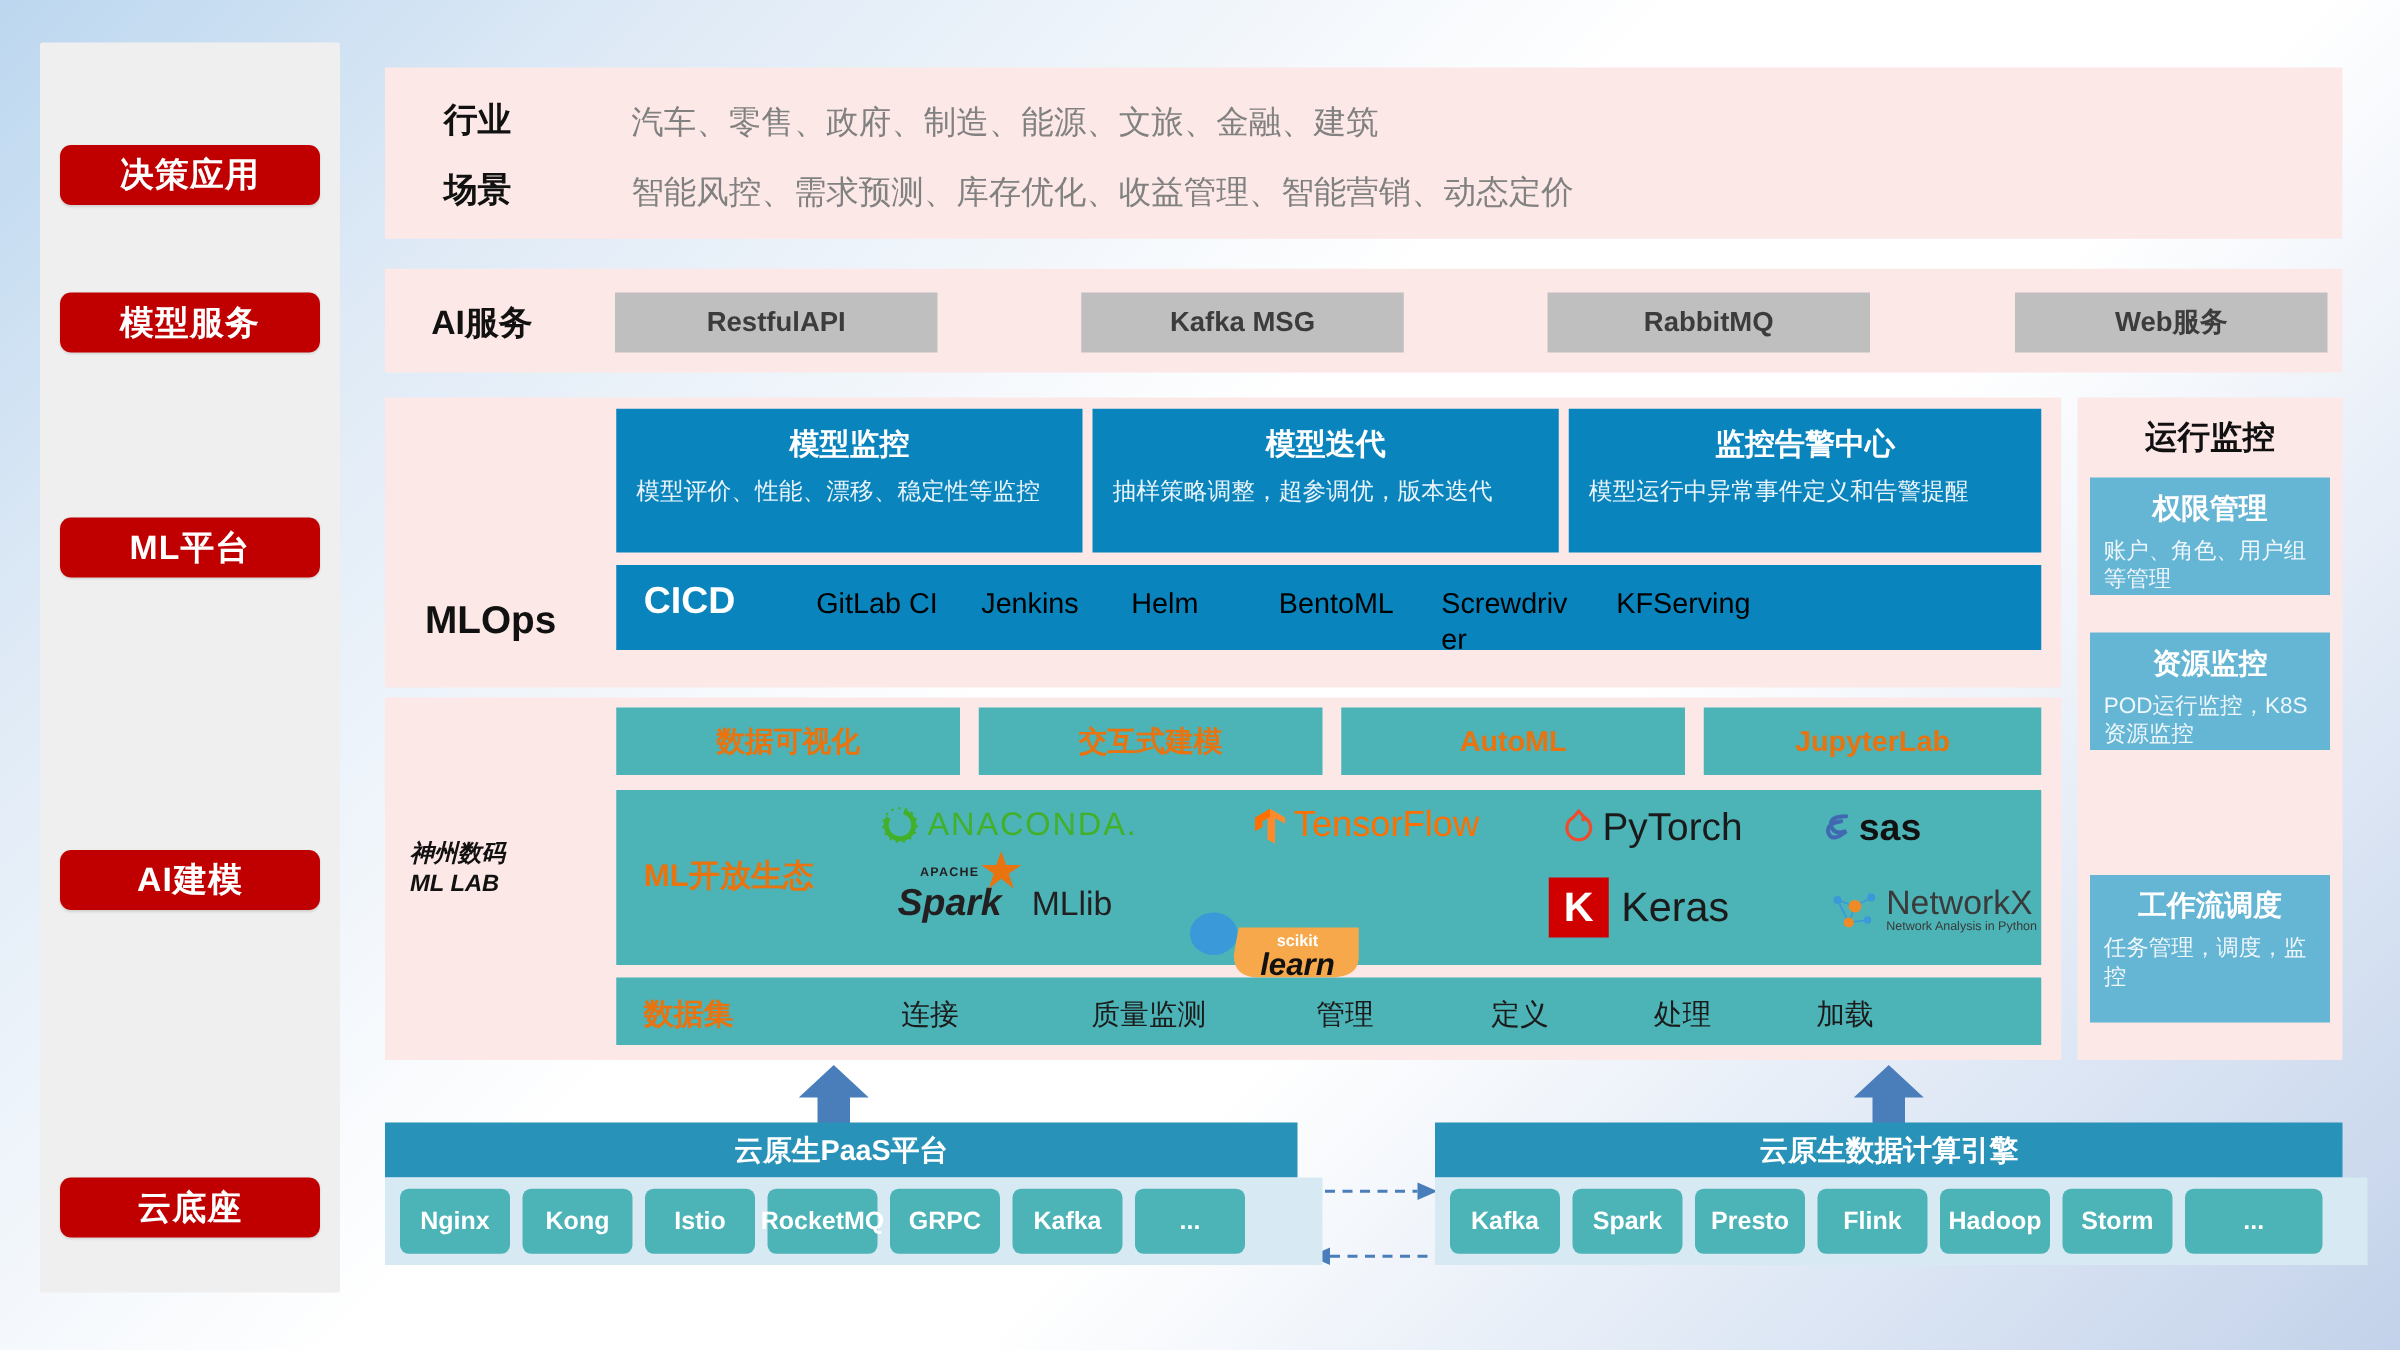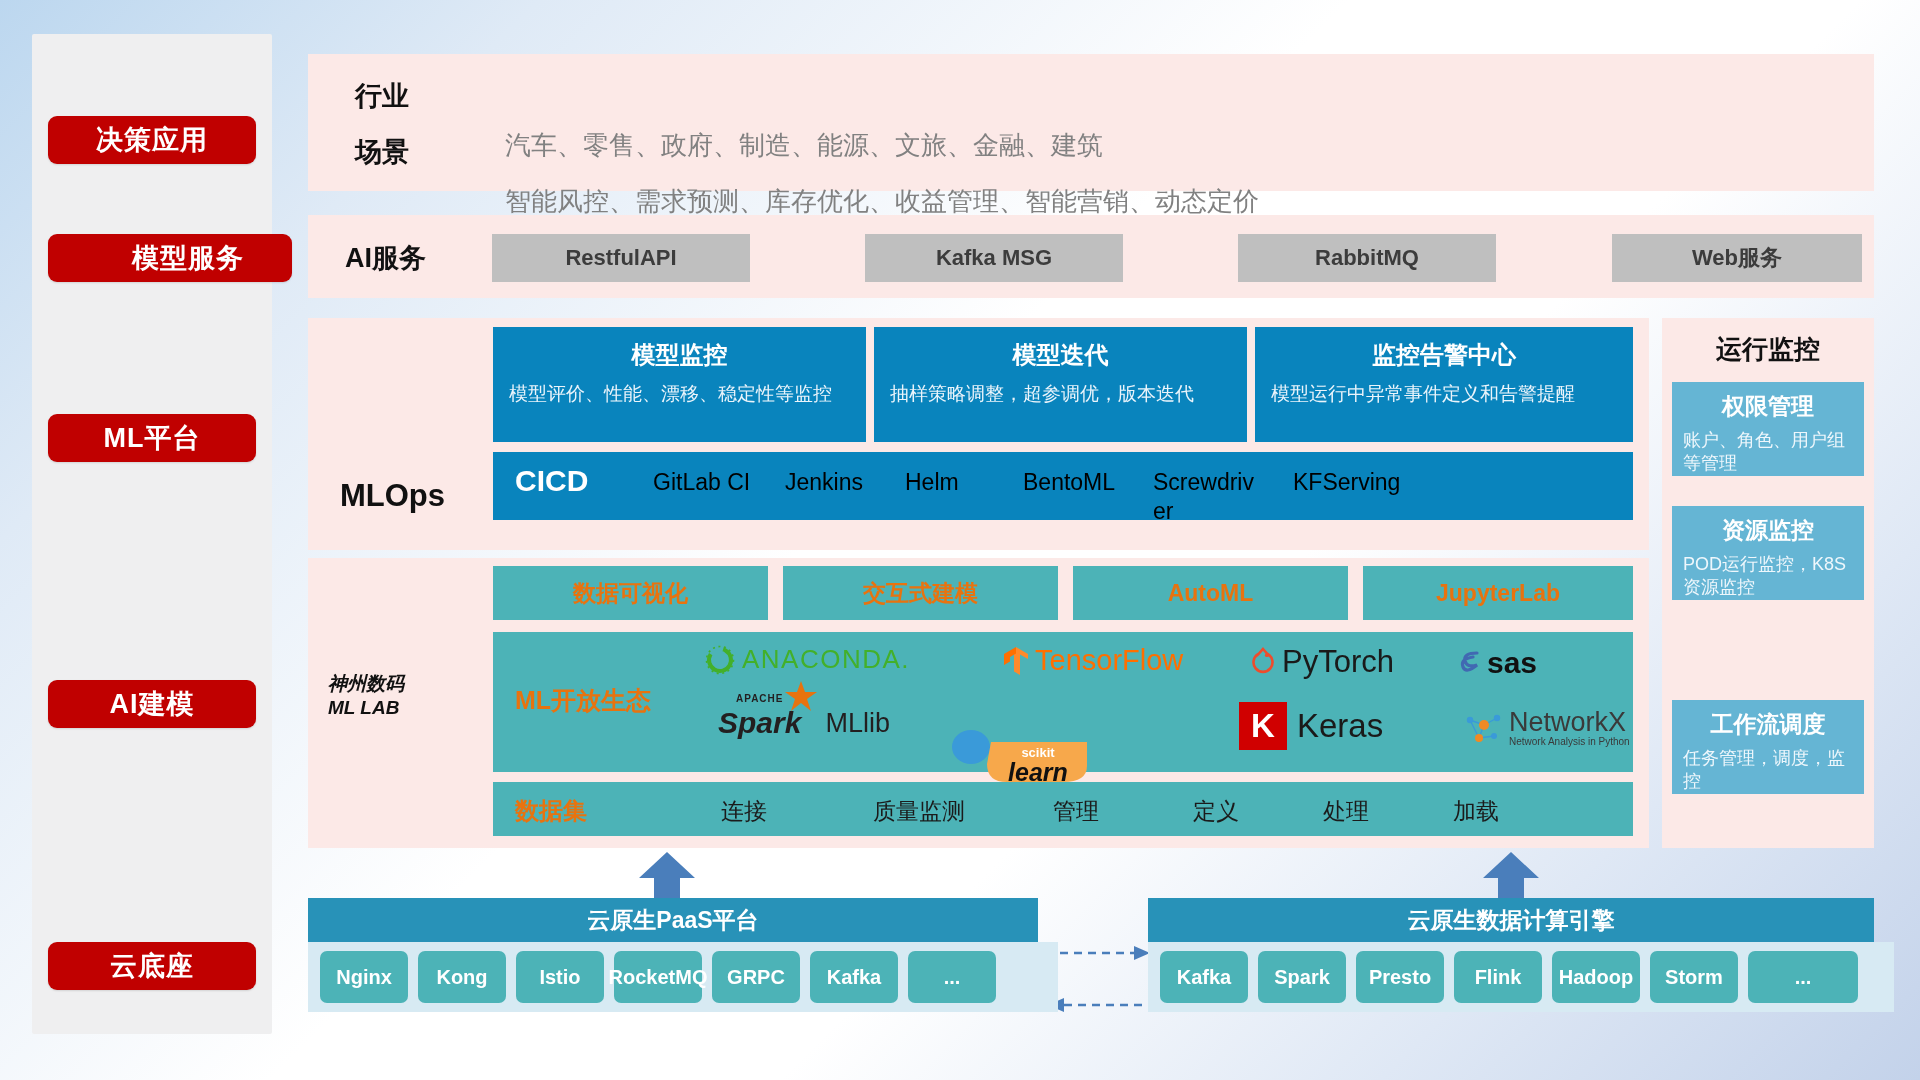--- a/index.html
+++ b/index.html
@@ -16,35 +16,35 @@
     background:#efeff0;border-radius:2px;
   }
   .stage-pill{
     position:absolute;left:16px;width:208px;height:48px;
     background:#c00000;border-radius:9px;
     display:flex;align-items:center;justify-content:center;
     color:#fff;font-size:27px;font-weight:bold;letter-spacing:1px;
     box-shadow:0 1px 2px rgba(0,0,0,.12);
   }
   #pill-0{top:82px;}
-  #pill-1{top:200px;padding-left:36px;}
+  #pill-1{top:200px;}
   #pill-2{top:380px;}
   #pill-3{top:646px;}
   #pill-4{top:908px;}
 
   
   .band{position:absolute;background:#fce9e7;}
 
   
   #band-apps{left:308px;top:54px;width:1566px;height:137px;}
   .rowlbl{
     position:absolute;font-size:27px;font-weight:bold;color:#111;
   }
   .rowtxt{
-    position:absolute;font-size:26px;color:#818181;white-space:nowrap;margin-top:48px;
+    position:absolute;font-size:26px;color:#818181;white-space:nowrap;
   }
   #lbl-industry{left:355px;top:78px;}
   #txt-industry{left:505px;top:80px;}
   #lbl-scene{left:355px;top:134px;}
   #txt-scene{left:505px;top:136px;}
 
   
   #band-svc{left:308px;top:215px;width:1566px;height:83px;}
   #lbl-aisvc{left:345px;top:240px;font-size:27px;}
   .svc-chip{
@@ -116,21 +116,21 @@
 
   
   #band-mon{left:1662px;top:318px;width:212px;height:530px;}
   #mon-title{position:absolute;left:1662px;top:332px;width:212px;text-align:center;
              font-size:26px;font-weight:bold;color:#111;}
   .mon-card{position:absolute;left:1672px;width:192px;background:#65b5d4;color:#fff;}
   .mon-card .t{font-size:23px;font-weight:bold;text-align:center;margin-top:9px;}
   .mon-card .d{font-size:18px;line-height:1.3;margin:7px 11px 9px 11px;color:#eef7fc;}
   #mon-0{top:382px;height:94px;}
   #mon-1{top:506px;height:94px;}
-  #mon-2{top:700px;height:94px;}
+  #mon-2{top:700px;height:118px;}
   .cloud-head{
     position:absolute;height:44px;background:#2892b8;color:#fff;
     display:flex;align-items:center;justify-content:center;
     font-size:23px;font-weight:bold;
   }
   .cloud-tray{position:absolute;background:#d7eaf3;padding-left:20px;}
   .cloud-chip{
     position:absolute;height:52px;background:#4cb3b7;border-radius:7px;
     display:flex;align-items:center;justify-content:center;
     color:#fff;font-size:20px;font-weight:bold;text-align:center;

